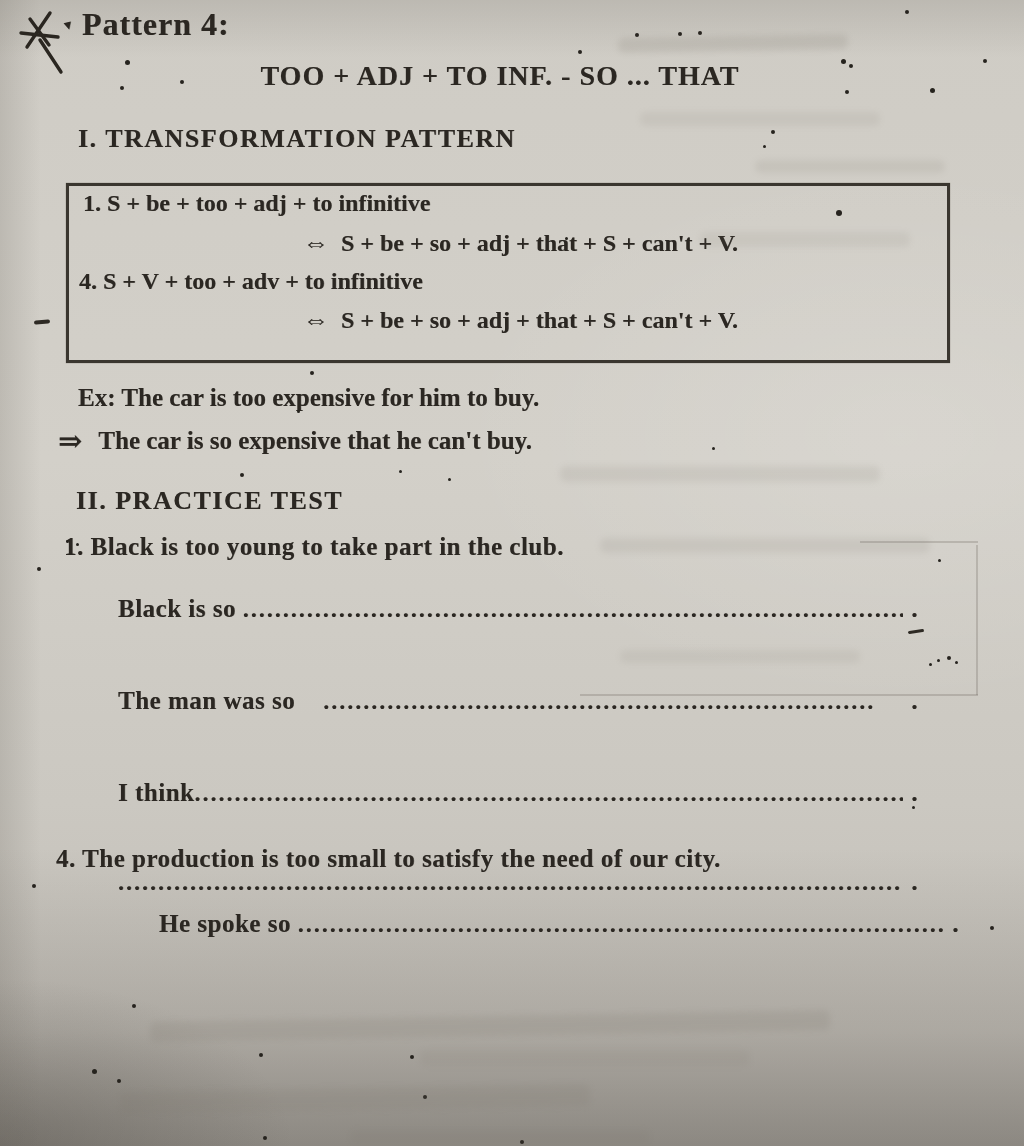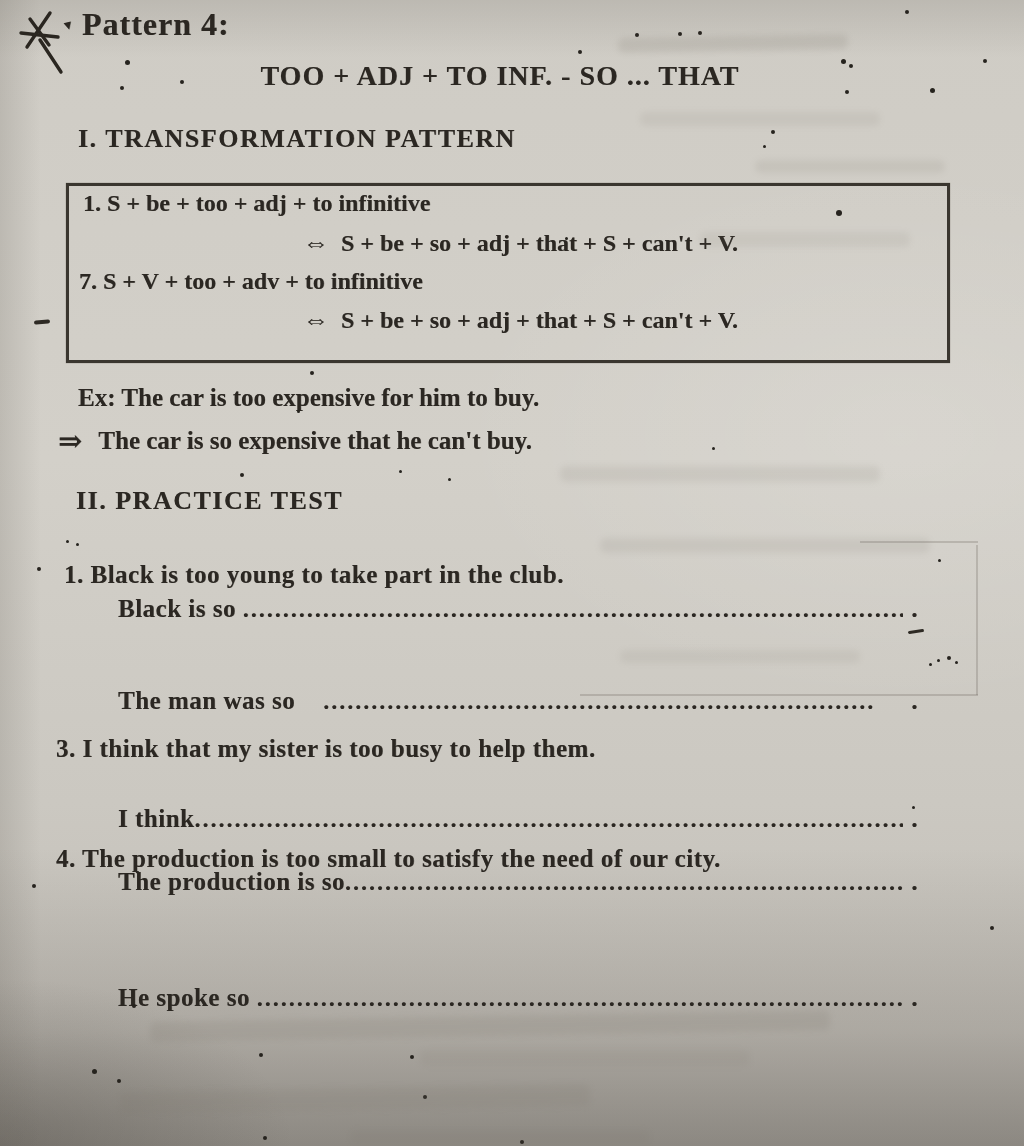--- a/index.html
+++ b/index.html
@@ -33,25 +33,25 @@
   .dbl-arrow{ font-size:26px; margin-right:12px; }
   .exline1{ left:78px; top:384px; font-size:25px; font-weight:bold; }
   .exline2{ left:58px; top:424px; font-size:25px; font-weight:bold; }
   .imp-arrow{ font-size:29px; margin-right:16px; vertical-align:-2px; }
   .q{ position:absolute; white-space:nowrap; font-size:25px; font-weight:bold; letter-spacing:0.5px; }
   .a{ position:absolute; left:118px; width:800px; display:flex; align-items:center;
       font-size:25px; font-weight:bold; letter-spacing:0.5px; }
   .a .pre{ white-space:pre; }
   .a .dots{ flex:1 1 auto; overflow:hidden; white-space:nowrap; letter-spacing:2px; font-size:24px; }
   .a .tail{ margin-left:8px; }
-  .q1{ left:64px; top:561px; } .a1{ top:595px; }
+  .q1{ left:64px; top:533px; } .a1{ top:595px; }
   .q2{ left:56px; top:643px; } .a2{ top:687px;gap:28px; }
-  .q3{ left:56px; top:735px; } .a3{ top:805px; }
+  .q3{ left:56px; top:735px; } .a3{ top:779px; }
   .q4{ left:56px; top:825px;margin-top:20px; } .a4{ top:868px; }
-  .q5{ left:56px; top:913px; } .a5{ top:984px; }
+  .q5{ left:56px; top:913px; } .a5{ top:910px;margin-left:41px; }
   .speck{ position:absolute; background:#26231e; border-radius:50%; }
   .dashmark{ position:absolute; background:#2e2a24; border-radius:2px; }
   .bleed{ position:absolute; background:#7c766c; filter:blur(3px); border-radius:6px; }
   .ghostline{ position:absolute; background:rgba(110,104,96,0.28); }
   .aster{ position:absolute; left:16px; top:10px; }
 </style>
 </head>
 <body>
 
 <div class="page">
@@ -68,21 +68,21 @@
   <div class="abs bullet ink">▾</div>
   <div class="abs title ink">Pattern 4:</div>
 
   <div class="abs heading ink">TOO + ADJ + TO INF. - SO ... THAT</div>
 
   <div class="abs sec sec1 ink">I. TRANSFORMATION PATTERN</div>
 
   <div class="abs pbox">
     <div class="ln r1 ink">1. S + be + too + adj + to infinitive</div>
     <div class="ln c1 ink"><span class="dbl-arrow">⇔</span><span>S + be + so + adj + that + S + can't + V.</span></div>
-    <div class="ln r2 ink">7. S + V + too + adv + to infinitive</div>
+    <div class="ln r2 ink">4. S + V + too + adv + to infinitive</div>
     <div class="ln c2 ink"><span class="dbl-arrow">⇔</span><span>S + be + so + adj + that + S + can't + V.</span></div>
   </div>
 
   <div class="abs exline2 ink"><span class="imp-arrow">⇒</span><span>The car is so expensive that he can't buy.</span></div>
   <div class="abs exline1 ink">Ex: The car is too expensive for him to buy.</div>
 
   <div class="abs sec sec2 ink">II. PRACTICE TEST</div>
 
   <div class="q q1 ink">1. Black is too young to take part in the club.</div>
   <div class="a a1 ink">
@@ -90,30 +90,28 @@
       <span class="dots">........................................................................................................................................</span>
       <span class="tail">.</span>
   </div>
 
   <div class="a a2 ink">
     <span class="pre">The man was so</span>
       <span class="dots">........................................................................................................................................</span>
       <span class="tail">.</span>
   </div>
 
-  <div class="q q3 ink">3. I think that my sister is too busy to help them.</div>
   <div class="a a3 ink">
     <span class="pre">I think</span>
       <span class="dots">........................................................................................................................................</span>
       <span class="tail">.</span>
   </div>
 
   <div class="q q4 ink">4. The production is too small to satisfy the need of our city.</div>
   <div class="a a4 ink">
-    <span class="pre">The production is so</span>
       <span class="dots">........................................................................................................................................</span>
       <span class="tail">.</span>
   </div>
 
   <div class="a a5 ink">
     <span class="pre">He spoke so </span>
       <span class="dots">........................................................................................................................................</span>
       <span class="tail">.</span>
   </div>
 

